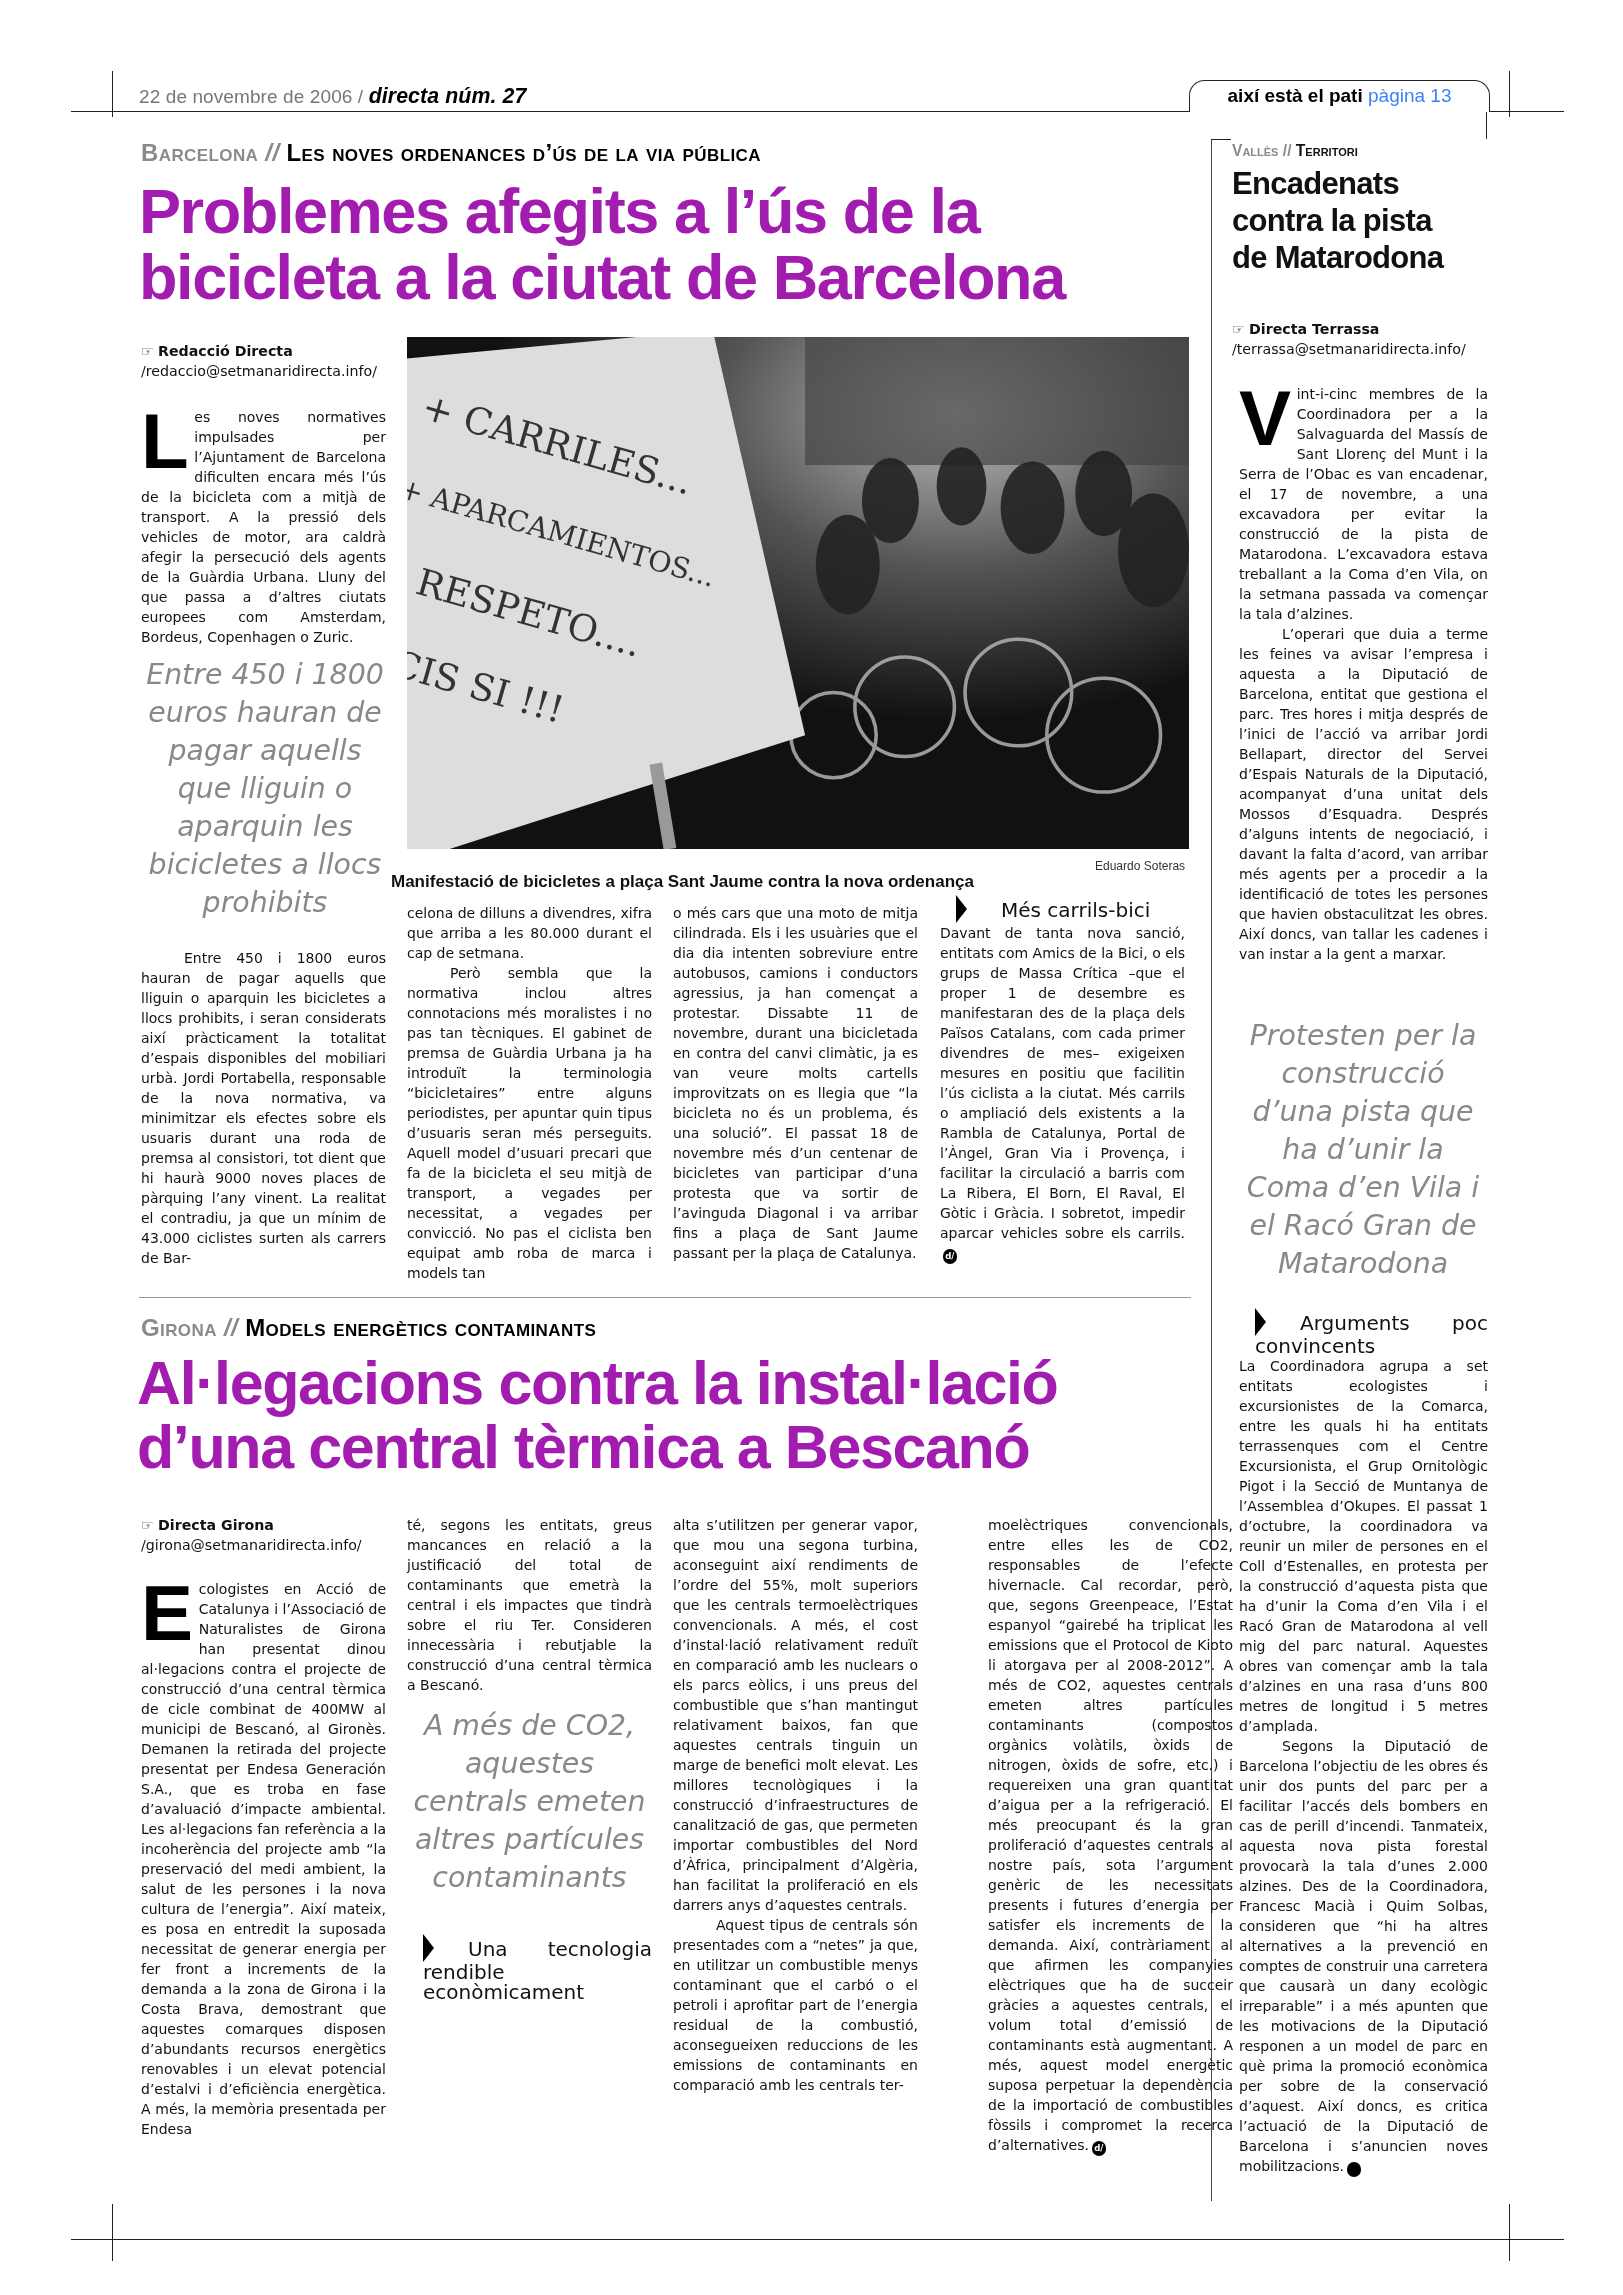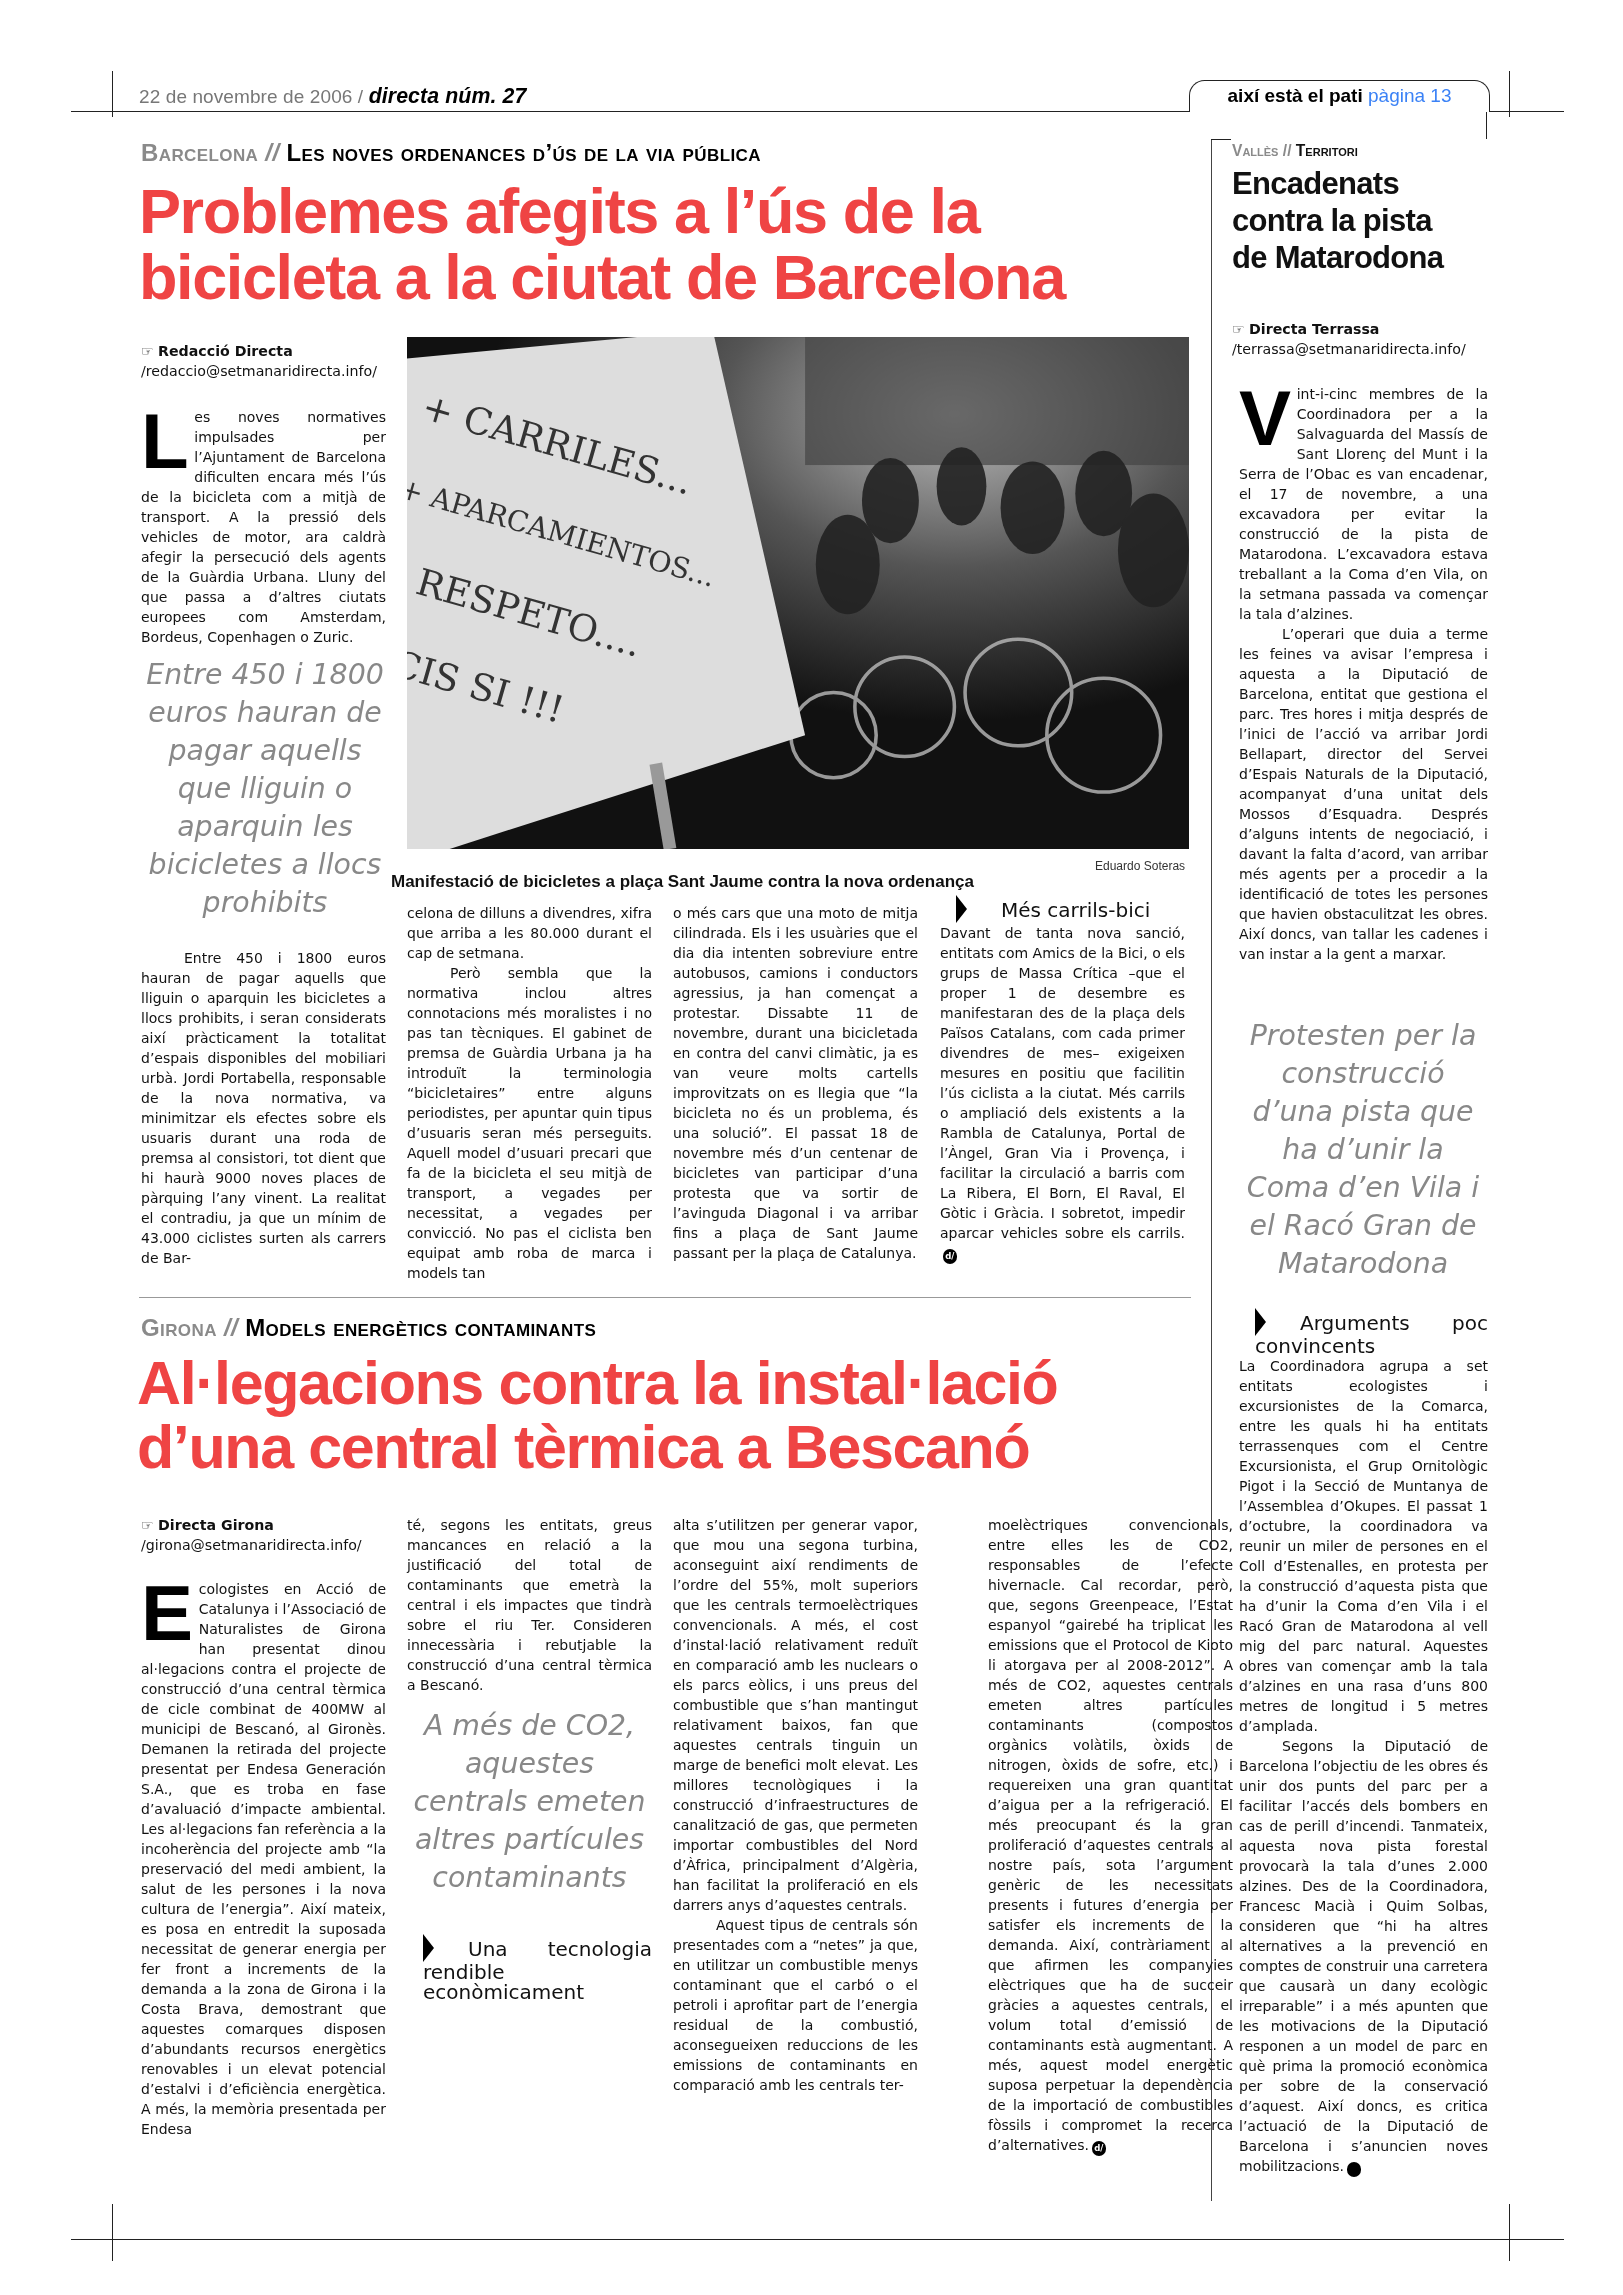--- a/index.html
+++ b/index.html
@@ -15,21 +15,21 @@
   .hdr-tab { left:1189px; top:80px; height:31px; width:299px; border:1.4px solid #222; border-bottom:none;
              border-radius:15.6px 15.6px 0 0; text-align:center; font-family:"Liberation Sans", sans-serif;
              font-size:19px; line-height:30px; background:#fff; }
   .hdr-tab .k { font-weight:bold; color:#000; }
   .hdr-tab .g { color:#3b82f6; }
   
   .kicker { font-family:"Liberation Sans", sans-serif; font-weight:bold; font-size:24px; font-variant:small-caps; letter-spacing:0.4px; }
   .kicker .place { color:#8a8a8a; }
   .kicker .sl { color:#8a8a8a; font-style:italic; }
   .kicker .topic { color:#000; }
-  .headline { font-family:"Liberation Sans", sans-serif; font-weight:bold; color:#ef4444; letter-spacing:-1.4px; line-height:1.05; }
+  .headline { font-family:"Liberation Sans", sans-serif; font-weight:bold; color:#a21caf; letter-spacing:-1.4px; line-height:1.05; }
   .byline { font-size:14.2px; line-height:20px; font-family:"DejaVu Sans", sans-serif; }
   .byline .nm { font-weight:bold; }
   .byline .arrow { font-size:14.2px; margin-right:4.3px; }
   .col { position:absolute; font-size:14px; line-height:20px; text-align:justify; hyphens:auto; }
   .col p { margin:0; text-indent:0; }
   .col p.ind { text-indent:43px; }
   .drop { float:left; font-family:"Liberation Sans", sans-serif; font-weight:900; font-size:78px; line-height:61px;
           margin:4.3px 5.7px 0 0; color:#000; }
   .pull { position:absolute; font-family:"DejaVu Sans", sans-serif; font-style:italic; color:#888; text-align:center;
           font-size:28.4px; line-height:38px; }

